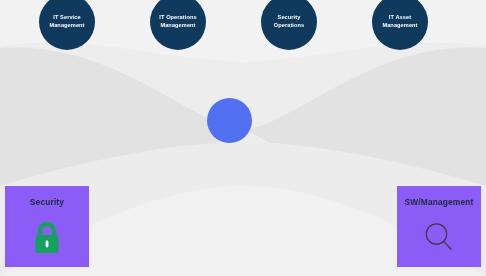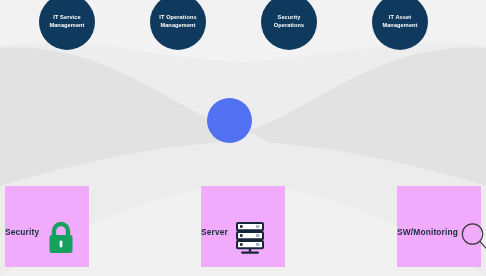--- a/index.html
+++ b/index.html
@@ -70,23 +70,23 @@
     width: 486px;
     height: 82px;
     display: flex;
     justify-content: space-between;
     padding: 0 5px;
     box-sizing: border-box;
   }
   .card {
     width: 84px;
     height: 81px;
-    background: #f0abfc;
+    background: #8b5cf6;
     display: flex;
-    flex-direction: row;
+    flex-direction: column;
     align-items: center;
     box-sizing: border-box;
     padding-top: 11px;
   }
   .card-title {
     font-size: 8.4px;
     font-weight: bold;
     color: #1c2b3a;
     letter-spacing: 0.15px;
     white-space: nowrap;
@@ -146,47 +146,23 @@
       <div class="card-title">Security</div>
       <div class="card-icon">
         <svg width="32" height="36" viewBox="0 0 32 36">
           <path d="M9 17 V12 a7 7 0 0 1 14 0 v5" fill="none" stroke="#16a05d" stroke-width="4.4"></path>
           <rect x="4.5" y="16" width="23" height="18" rx="2.5" fill="#16a05d"></rect>
           <rect x="14.6" y="21.5" width="2.8" height="7" rx="1.4" fill="#ffffff"></rect>
         </svg>
       </div>
     </div>
 
-    <div class="card">
-      <div class="card-title">Server</div>
-      <div class="card-icon">
-        <svg width="36" height="36" viewBox="0 0 36 36">
-          <g stroke="#15263a" stroke-width="2" fill="#ffffff">
-            <rect x="5" y="4" width="26" height="7.2" rx="1"></rect>
-            <rect x="5" y="13" width="26" height="7.2" rx="1"></rect>
-            <rect x="5" y="22" width="26" height="7.2" rx="1"></rect>
-          </g>
-          <g fill="#15263a">
-            <rect x="8" y="6.2" width="2.6" height="2.6"></rect>
-            <rect x="8" y="15.2" width="2.6" height="2.6"></rect>
-            <rect x="8" y="24.2" width="2.6" height="2.6"></rect>
-          </g>
-          <g fill="#9fb0bf">
-            <rect x="24" y="6.2" width="3.4" height="2.6"></rect>
-            <rect x="24" y="15.2" width="3.4" height="2.6"></rect>
-            <rect x="24" y="24.2" width="3.4" height="2.6"></rect>
-          </g>
-          <rect x="16.8" y="29.2" width="2.4" height="3.6" fill="#15263a"></rect>
-          <rect x="9" y="32.4" width="18" height="2.3" rx="1.1" fill="#15263a"></rect>
-        </svg>
-      </div>
-    </div>
 
     <div class="card">
-      <div class="card-title">SW/Monitoring</div>
+      <div class="card-title">SW/Management</div>
       <div class="card-icon">
         <svg width="34" height="34" viewBox="0 0 34 34">
           <circle cx="14.5" cy="14" r="10.2" fill="none" stroke="#3b3b3b" stroke-width="1.2"></circle>
           <line x1="21.8" y1="21.4" x2="29" y2="29.2" stroke="#3b3b3b" stroke-width="1.3" stroke-linecap="round"></line>
         </svg>
       </div>
     </div>
 
 
 

